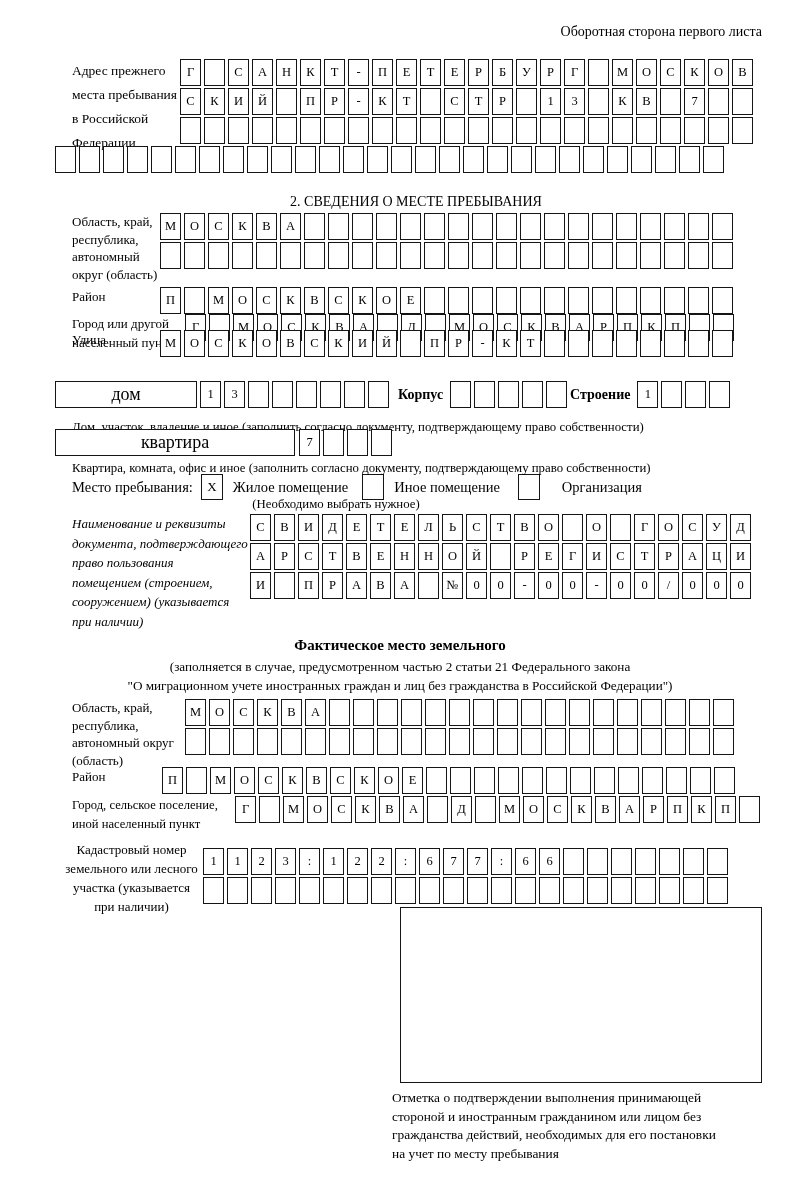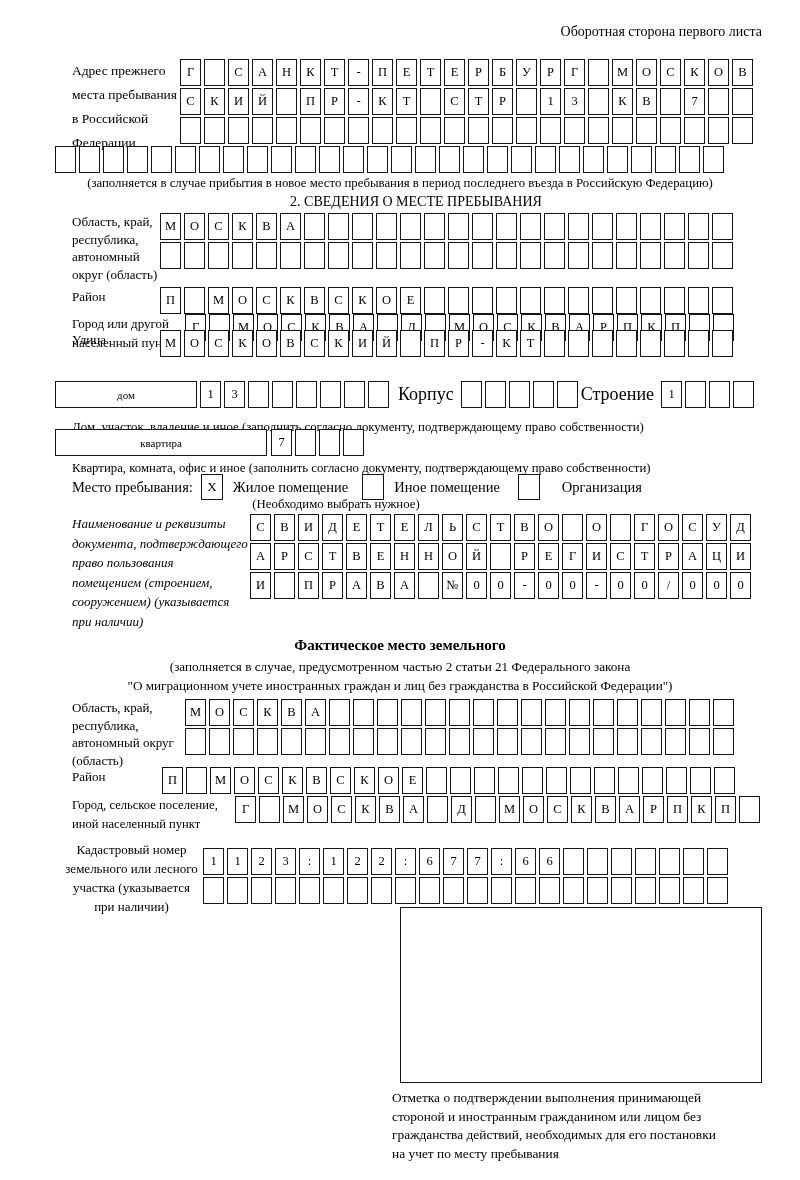--- a/index.html
+++ b/index.html
@@ -20,23 +20,23 @@
     display:flex;align-items:center;justify-content:center;
     font-size:12.5px;background:#fff;flex-shrink:0;
   }
   .center{left:0;width:800px;text-align:center;}
   .note{font-size:12.8px;}
   .h2{font-weight:normal;font-size:14px;margin-left:16px;}
   .h3{font-weight:bold;font-size:15px;}
   .bigbox{
     border:1.4px solid #151515;height:27px;box-sizing:border-box;
     display:flex;align-items:center;justify-content:center;
-    font-size:11px;flex-shrink:0;background:#fff;
+    font-size:18px;flex-shrink:0;background:#fff;
   }
-  .inl{font-size:18px;line-height:27px;flex-shrink:0;}
+  .inl{font-size:14px;line-height:27px;flex-shrink:0;font-weight:bold;}
   .chk{
     width:22px;height:26px;border:1.4px solid #151515;box-sizing:border-box;
     display:flex;align-items:center;justify-content:center;font-size:13px;flex-shrink:0;
   }
   .mesto-txt{font-size:14.5px;line-height:26px;}
   .w-addr{width:108px;} .w-obl{width:88px;} .w-gor{width:113px;}
   .w-doc{width:178px;} .w-fobl{width:113px;} .w-frai{width:90px;}
   .w-fgor{width:163px;} .w-kad{width:143px;}
   .stamp{border:1.6px solid #151515;background:#fff;box-sizing:border-box;}
   .stampnote{white-space:pre-line;font-size:13.4px;line-height:18.5px;}
@@ -158,21 +158,20 @@
       <span class="cell"></span>
       <span class="cell"></span>
       <span class="cell"></span>
       <span class="cell"></span>
       <span class="cell"></span>
       <span class="cell"></span>
       <span class="cell"></span>
       <span class="cell"></span>
       <span class="cell"></span>
     </div>
-  <div class="abs center note" style="top:176px;">(заполняется в случае прибытия в новое место пребывания в период последнего въезда в Российскую Федерацию)</div>
 
   <div class="abs center h2" style="top:194px;">2. СВЕДЕНИЯ О МЕСТЕ ПРЕБЫВАНИЯ</div>
 
   <div class="abs row" style="top:213px;left:72px;">
     <div class="lbl tight w-obl">Область, край,
 республика,
 автономный
 округ (область)</div>
     <div class="cellcol">
       <div class="cells">
@@ -346,21 +345,21 @@
     <div class="cells">
         <span class="cell">1</span>
         <span class="cell"></span>
         <span class="cell"></span>
         <span class="cell"></span>
       </div>
   </div>
   <div class="abs note" style="top:420px;left:72px;">Дом, участок, владение и иное (заполнить согласно документу, подтверждающему право собственности)</div>
 
   <div class="abs row" style="top:429px;left:55px;align-items:center;gap:4px;">
-    <div class="bigbox" style="width:212px;">
+    <div class="bigbox" style="width:240px;">
         <span>квартира</span>
       </div>
     <div class="cells">
         <span class="cell">7</span>
         <span class="cell"></span>
         <span class="cell"></span>
         <span class="cell"></span>
       </div>
   </div>
   <div class="abs row" style="top:474px;left:72px;align-items:center;">

